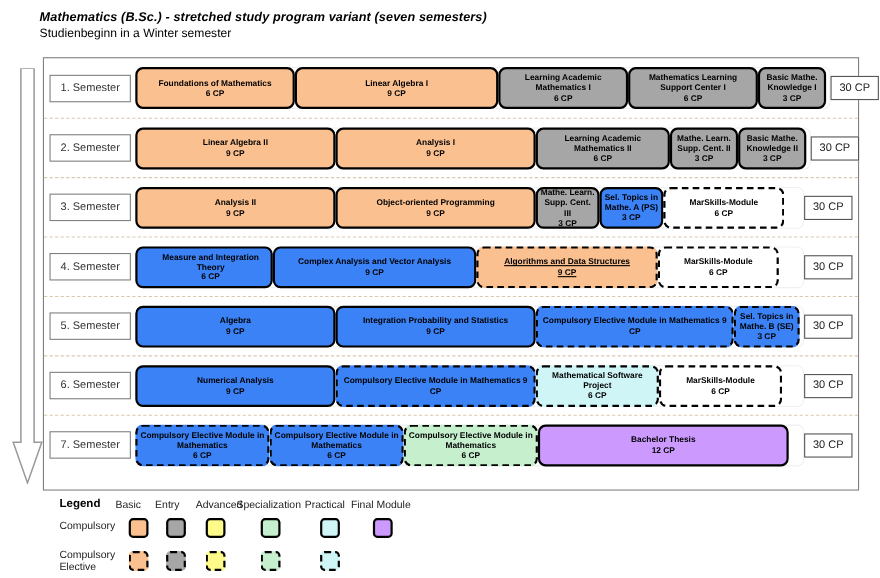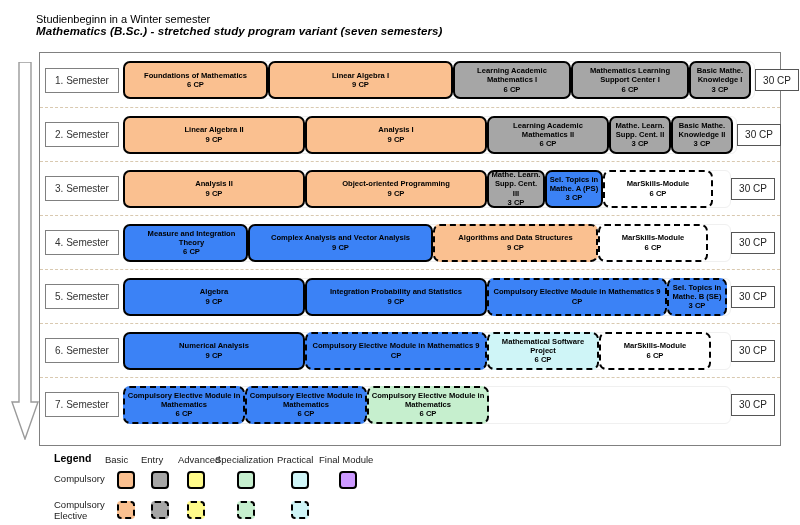--- a/index.html
+++ b/index.html
@@ -111,22 +111,22 @@
   .swatch{
     position:absolute;width:18px;height:18px;border-radius:4px;box-sizing:border-box;
   }
   .sw-solid{border:2px solid #000;}
   .sw-dash{border:2px dashed #000;}
 </style>
 </head>
 <body>
 
 <div id="header">
+  <div id="title">Mathematics (B.Sc.) - stretched study program variant (seven semesters)</div>
   <div id="subtitle">Studienbeginn in a Winter semester</div>
-  <div id="title">Mathematics (B.Sc.) - stretched study program variant (seven semesters)</div>
 </div>
 
 <div id="arrow">
   <svg width="28" height="378" viewBox="0 0 28 378" aria-hidden="true">
     <polygon points="8,0 20,0 20,340 27,340 14,377 1,340 8,340" fill="#ffffff" stroke="#9a9a9a" stroke-width="1.4"></polygon>
   </svg>
 </div>
 
 <div id="frame">
     <div class="sem-row">
@@ -215,21 +215,21 @@
       <div class="mod-track">
         <div class="rowbg"></div>
         <div class="mod c-adv solid" style="width: 125px; flex: 0 0 125px; padding-left: 14px;">
           <span class="nm">Measure and Integration Theory</span>
           <span class="cp">6 CP</span>
         </div>
         <div class="mod c-adv solid" style="width: 185px; flex: 0 0 185px;">
           <span class="nm">Complex Analysis and Vector Analysis</span>
           <span class="cp">9 CP</span>
         </div>
-        <div class="mod c-basic dashed" style="width: 165px; flex: 0 0 165px;">
+        <div class="mod c-basic dashed" style="width: 165px; flex: 0 0 165px; text-decoration: underline;">
           <span class="nm">Algorithms and Data Structures</span>
           <span class="cp">9 CP</span>
         </div>
         <div class="mod c-none dashed" style="width: 110px; flex: 0 0 110px;">
           <span class="nm">MarSkills-Module</span>
           <span class="cp">6 CP</span>
         </div>
       </div>
       <div class="cp-badge">30 CP</div>
     </div>
@@ -285,20 +285,24 @@
           <span class="nm">Compulsory Elective Module in Mathematics</span>
           <span class="cp">6 CP</span>
         </div>
         <div class="mod c-adv dashed" style="width: 122px; flex: 0 0 122px;">
           <span class="nm">Compulsory Elective Module in Mathematics</span>
           <span class="cp">6 CP</span>
         </div>
         <div class="mod c-spec dashed" style="width: 122px; flex: 0 0 122px;">
           <span class="nm">Compulsory Elective Module in Mathematics</span>
           <span class="cp">6 CP</span>
+        </div>
+        <div class="mod c-final solid" style="width: 228px; flex: 0 0 228px;">
+          <span class="nm">Bachelor Thesis</span>
+          <span class="cp">12 CP</span>
         </div>
       </div>
       <div class="cp-badge">30 CP</div>
     </div>
   </div>
 
 <div id="legend">
   <div id="legend-title">Legend</div>
 <div class="lg-head" style="left: 66px;">Basic</div>
     <div class="lg-head" style="left: 102px;">Entry</div>

